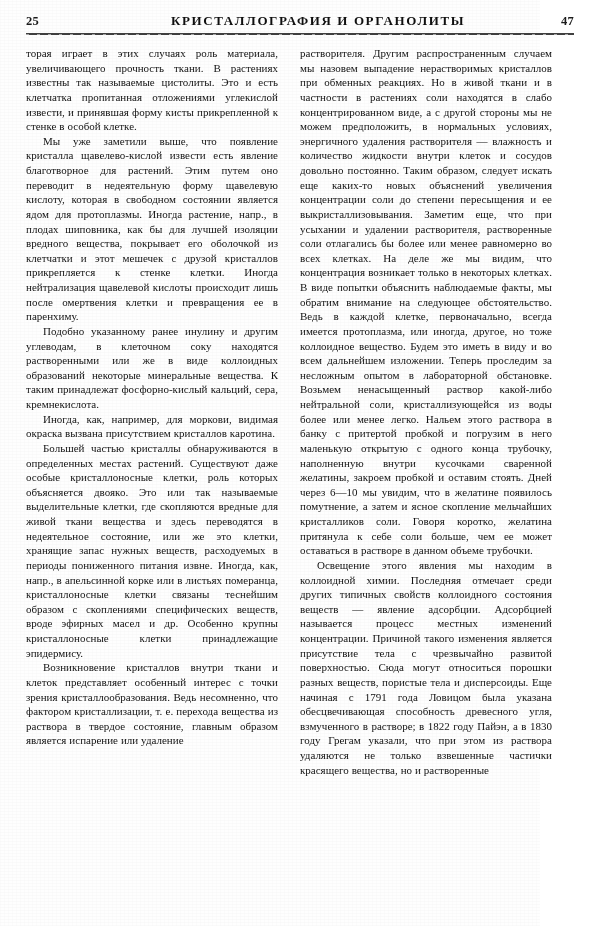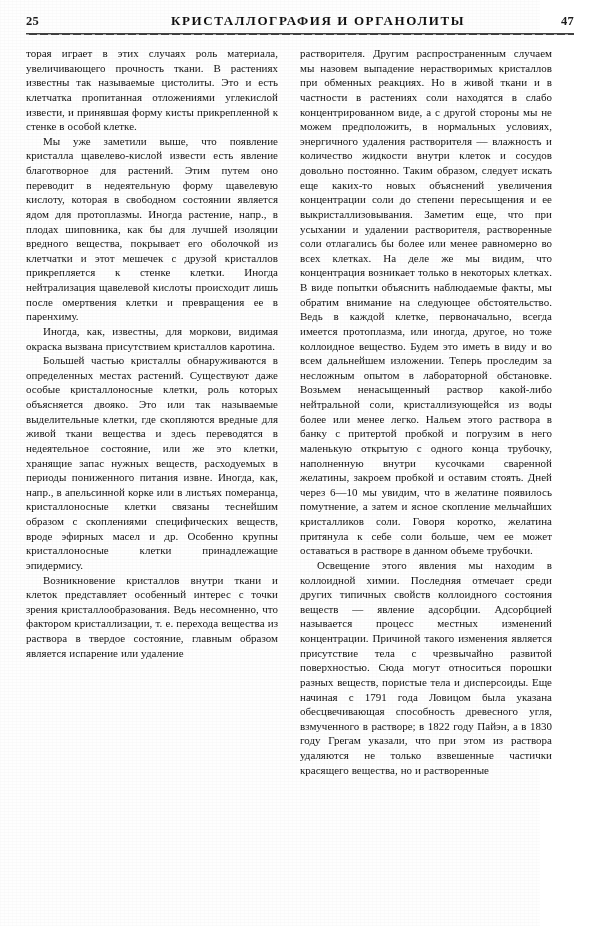--- a/index.html
+++ b/index.html
@@ -133,21 +133,22 @@
     <span class="folio">47</span>
   </div>
 
   <div class="head-rule"></div>
 
   <div class="columns">
 
     <div class="col">
       <p class="cont">торая играет в этих случаях роль материала, увеличивающего прочность ткани. В растениях известны так называемые цистолиты. Это и есть клетчатка пропитанная отложениями углекислой извести, и принявшая форму кисты прикрепленной к стенке в особой клетке.</p>
       <p>Мы уже заметили выше, что появление кристалла щавелево-кислой извести есть явление благотворное для растений. Этим путем оно переводит в недеятельную форму щавелевую кислоту, которая в свободном состоянии является ядом для протоплазмы. Иногда растение, напр., в плодах шиповника, как бы для лучшей изоляции вредного вещества, покрывает его оболочкой из клетчатки и этот мешечек с друзой кристаллов прикрепляется к стенке клетки. Иногда нейтрализация щавелевой кислоты происходит лишь после омертвения клетки и превращения ее в паренхиму.</p>
-      <p>Иногда, как, известны, для моркови, видимая окраска вызвана присутствием кристаллов каротина.</p>
+      <p>Подобно указанному ранее инулину и другим углеводам, в клеточном соку находятся растворенными или же в виде коллоидных образований некоторые минеральные вещества. К таким принадлежат фосфорно-кислый кальций, сера, кремнекислота.</p>
+      <p>Иногда, как, например, для моркови, видимая окраска вызвана присутствием кристаллов каротина.</p>
       <p>Большей частью кристаллы обнаруживаются в определенных местах растений. Существуют даже особые кристаллоносные клетки, роль которых объясняется двояко. Это или так называемые выделительные клетки, где скопляются вредные для живой ткани вещества и здесь переводятся в недеятельное состояние, или же это клетки, хранящие запас нужных веществ, расходуемых в периоды пониженного питания извне. Иногда, как, напр., в апельсинной корке или в листьях померанца, кристаллоносные клетки связаны теснейшим образом с скоплениями специфических веществ, вроде эфирных масел и др. Особенно крупны кристаллоносные клетки принадлежащие эпидермису.</p>
       <p class="flush-end">Возникновение кристаллов внутри ткани и клеток представляет особенный интерес с точки зрения кристаллообразования. Ведь несомненно, что фактором кристаллизации, т. е. перехода вещества из раствора в твердое состояние, главным образом является испарение или удаление</p>
     </div>
 
     <div class="col">
       <p class="cont">растворителя. Другим распространенным случаем мы назовем выпадение нерастворимых кристаллов при обменных реакциях. Но в живой ткани и в частности в растениях соли находятся в слабо концентрированном виде, а с другой стороны мы не можем предположить, в нормальных условиях, энергичного удаления растворителя — влажность и количество жидкости внутри клеток и сосудов довольно постоянно. Таким образом, следует искать еще каких-то новых объяснений увеличения концентрации соли до степени пересыщения и ее выкристаллизовывания. Заметим еще, что при усыхании и удалении растворителя, растворенные соли отлагались бы более или менее равномерно во всех клетках. На деле же мы видим, что концентрация возникает только в некоторых клетках. В виде попытки объяснить наблюдаемые факты, мы обратим внимание на следующее обстоятельство. Ведь в каждой клетке, первоначально, всегда имеется протоплазма, или иногда, другое, но тоже коллоидное вещество. Будем это иметь в виду и во всем дальнейшем изложении. Теперь проследим за несложным опытом в лабораторной обстановке. Возьмем ненасыщенный раствор какой-либо нейтральной соли, кристаллизующейся из воды более или менее легко. Нальем этого раствора в банку с притертой пробкой и погрузим в него маленькую открытую с одного конца трубочку, наполненную внутри кусочками сваренной желатины, закроем пробкой и оставим стоять. Дней через 6—10 мы увидим, что в желатине появилось помутнение, а затем и ясное скопление мельчайших кристалликов соли. Говоря коротко, желатина притянула к себе соли больше, чем ее может оставаться в растворе в данном объеме трубочки.</p>
       <p class="flush-end">Освещение этого явления мы находим в коллоидной химии. Последняя отмечает среди других типичных свойств коллоидного состояния веществ — явление адсорбции. Адсорбцией называется процесс местных изменений концентрации. Причиной такого изменения является присутствие тела с чрезвычайно развитой поверхностью. Сюда могут относиться порошки разных веществ, пористые тела и дисперсоиды. Еще начиная с 1791 года Ловицом была указана обесцвечивающая способность древесного угля, взмученного в растворе; в 1822 году Пайэн, а в 1830 году Грегам указали, что при этом из раствора удаляются не только взвешенные частички красящего вещества, но и растворенные</p>
     </div>
 
   </div>

